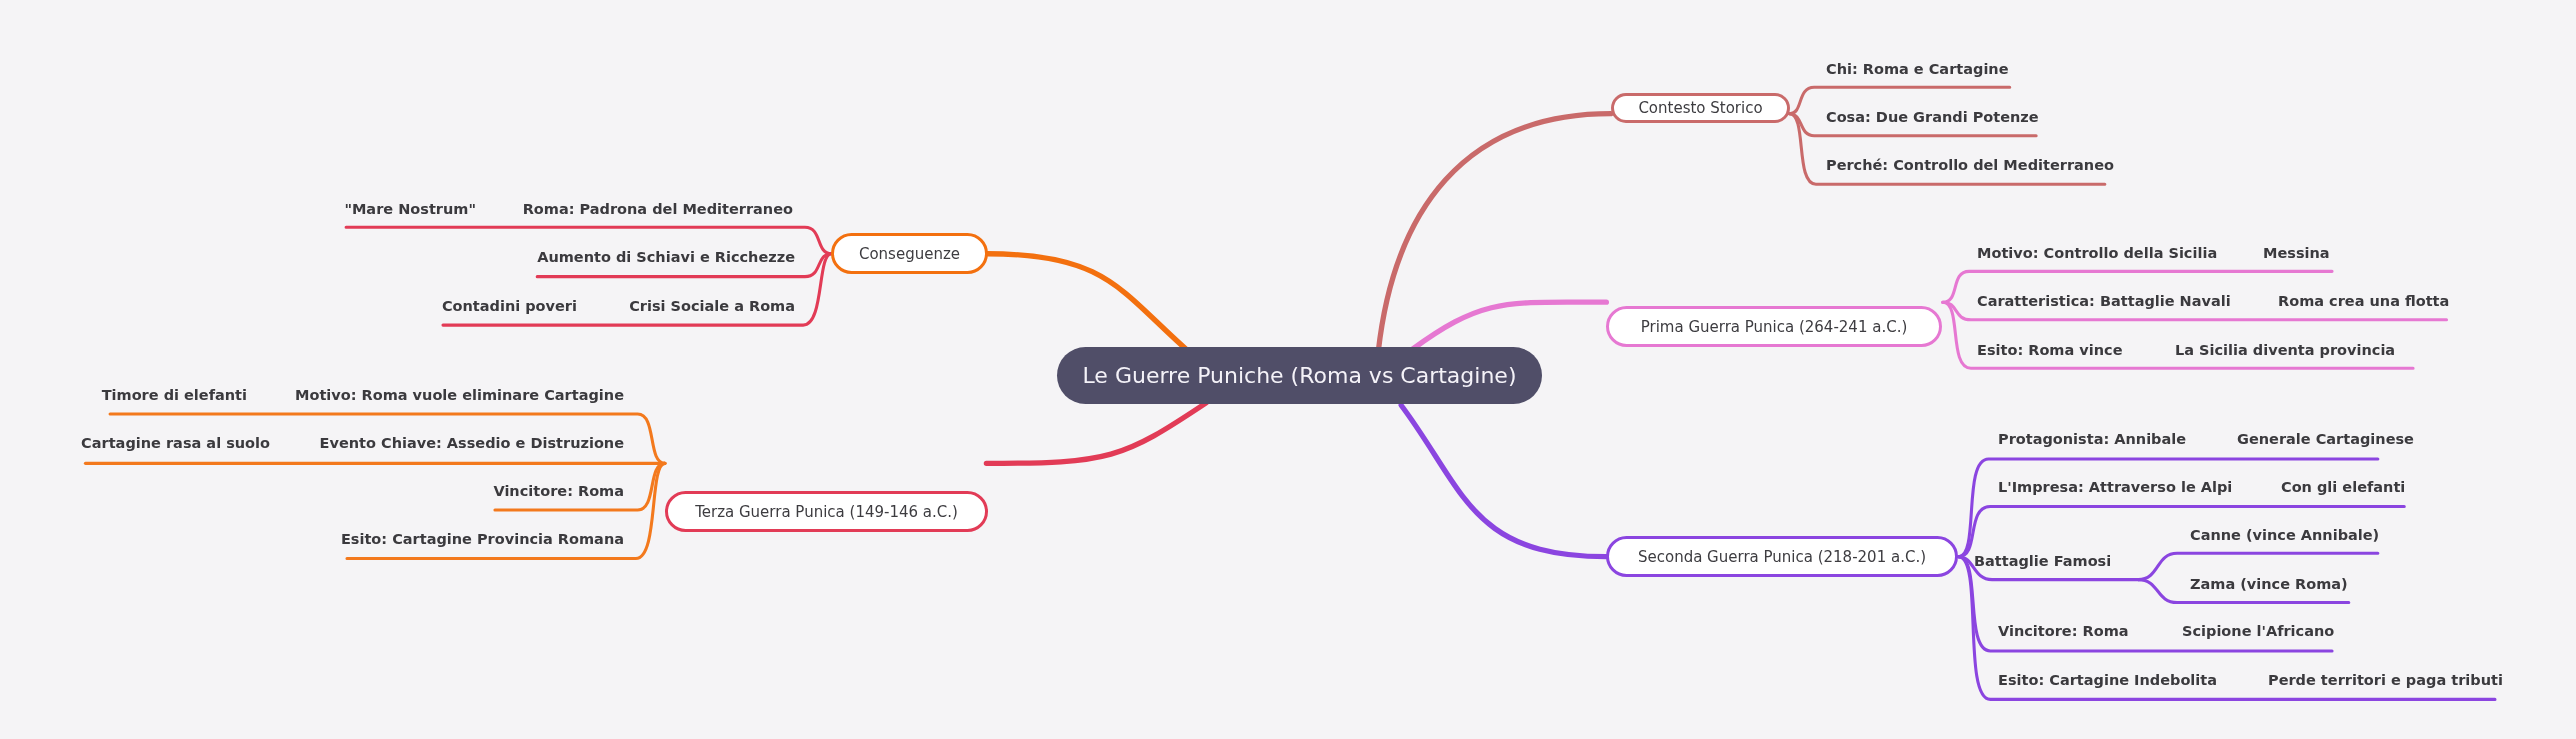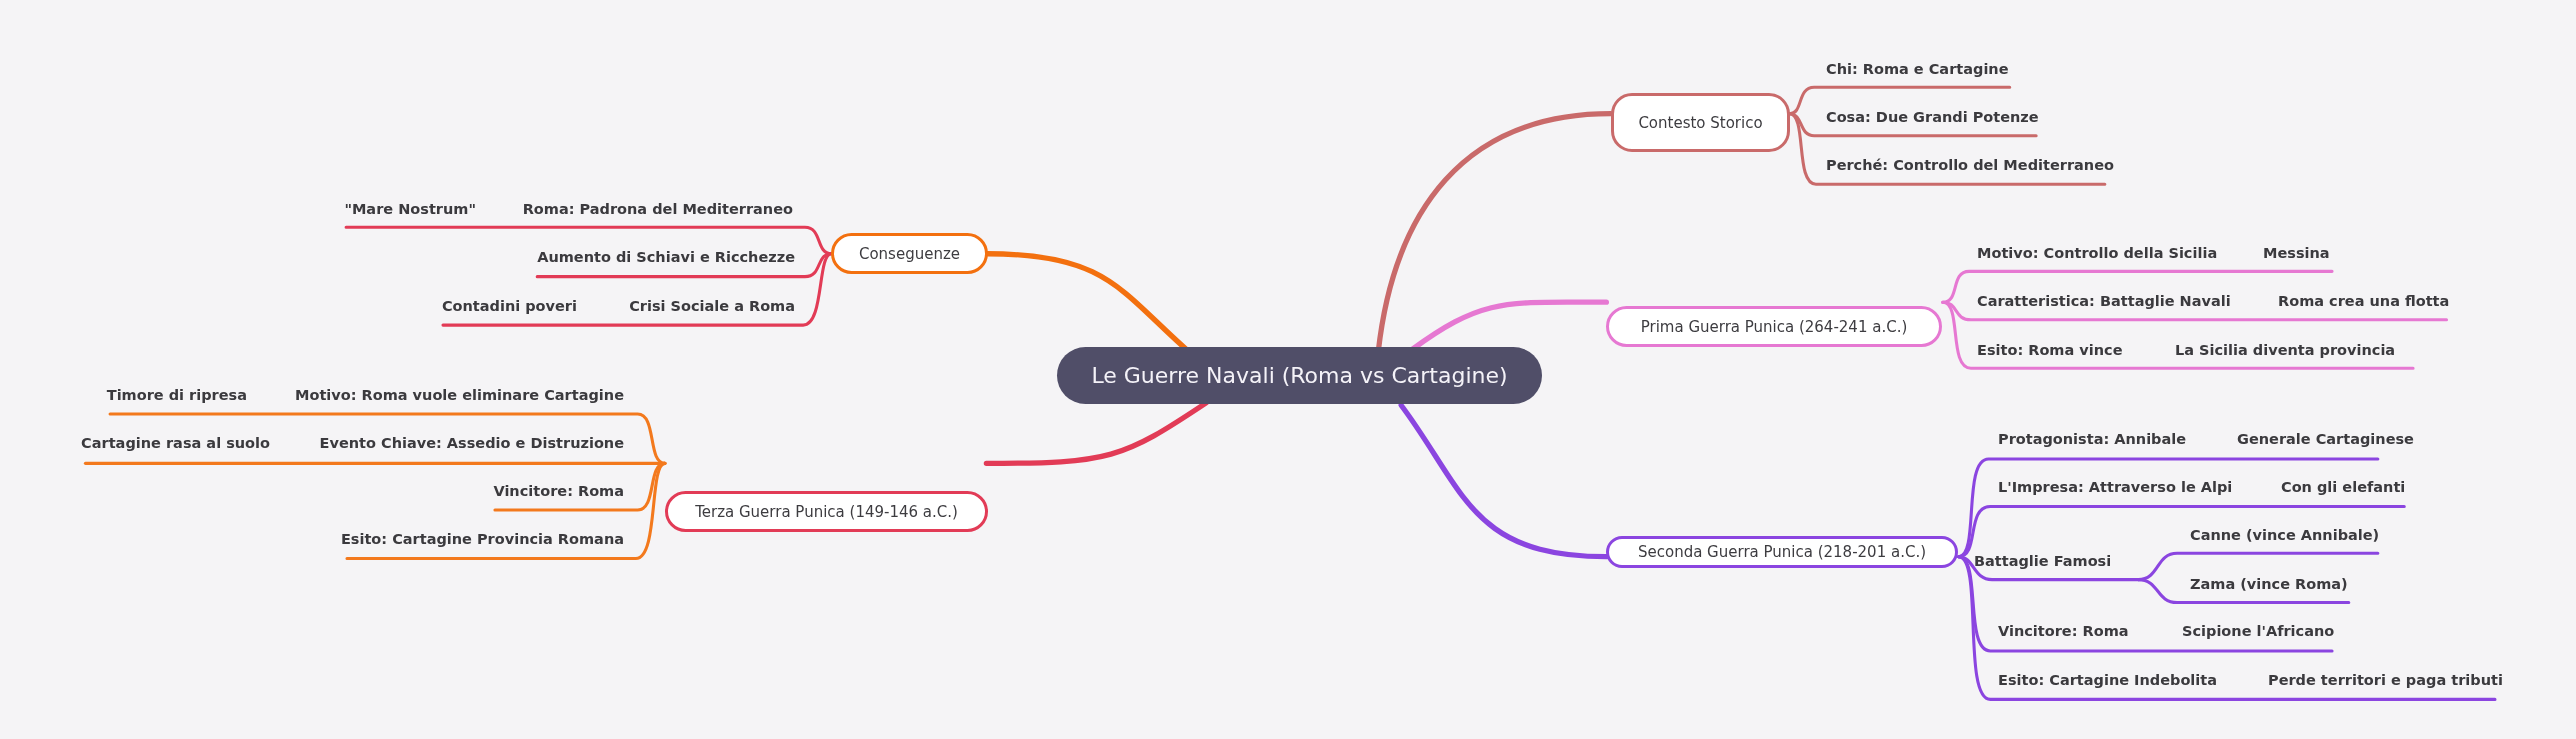--- a/index.html
+++ b/index.html
@@ -84,25 +84,25 @@
     <path class="sub-link" stroke="#e23b56" d="M 944,288 C 926,288 934,258 914,258 L 393,258"></path>
     <path class="sub-link" stroke="#e23b56" d="M 944,288 C 926,288 934,314 914,314 L 610,314"></path>
     <path class="sub-link" stroke="#e23b56" d="M 944,288 C 928,288 936,369 912,369 L 503,369"></path>
 
     <path class="sub-link" stroke="#f3791d" d="M 755,526 C 735,526 746,470 724,470 L 125,470"></path>
     <path class="sub-link" stroke="#f3791d" d="M 755,526 L 97,526"></path>
     <path class="sub-link" stroke="#f3791d" d="M 755,526 C 735,526 746,579 724,579 L 562,579"></path>
     <path class="sub-link" stroke="#f3791d" d="M 755,526 C 737,526 748,634 722,634 L 394,634"></path>
   </svg>
 
-  <div class="node root" style="left:1057px; top:347px; width:485px; height:57px;">Le Guerre Navali (Roma vs Cartagine)</div>
+  <div class="node root" style="left:1057px; top:347px; width:485px; height:57px;">Le Guerre Puniche (Roma vs Cartagine)</div>
 
-  <div class="node contesto" style="left:1611px; top:93px; width:179px; height:59px;">Contesto Storico</div>
+  <div class="node contesto" style="left:1611px; top:93px; width:179px; height:30px;">Contesto Storico</div>
   <div class="node prima" style="left:1606px; top:282px; width:336px; height:41px;margin-top:24px;">Prima Guerra Punica (264-241 a.C.)</div>
-  <div class="node seconda" style="left:1606px; top:536px; width:352px; height:32px;">Seconda Guerra Punica (218-201 a.C.)</div>
+  <div class="node seconda" style="left:1606px; top:536px; width:352px; height:41px;">Seconda Guerra Punica (218-201 a.C.)</div>
   <div class="node conseguenze" style="left:831px; top:233px; width:157px; height:41px;">Conseguenze</div>
   <div class="node terza" style="left:665px; top:443px; width:323px; height:41px;margin-top:48px;">Terza Guerra Punica (149-146 a.C.)</div>
 
   <div class="leaf" style="left:1826px; top:69px;">Chi: Roma e Cartagine</div>
   <div class="leaf" style="left:1826px; top:117px;">Cosa: Due Grandi Potenze</div>
   <div class="leaf" style="left:1826px; top:165px;">Perché: Controllo del Mediterraneo</div>
 
   <div class="leaf" style="left:1977px; top:253px;">Motivo: Controllo della Sicilia</div>
   <div class="leaf" style="left:2263px; top:253px;">Messina</div>
   <div class="leaf" style="left:1977px; top:301px;">Caratteristica: Battaglie Navali</div>
@@ -122,20 +122,20 @@
   <div class="leaf" style="left:1998px; top:680px;">Esito: Cartagine Indebolita</div>
   <div class="leaf" style="left:2268px; top:680px;text-align:right;">Perde territori e paga tributi</div>
 
   <div class="leaf r" style="right:1783px; top:209px;">Roma: Padrona del Mediterraneo</div>
   <div class="leaf r" style="right:2100px; top:209px;">"Mare Nostrum"</div>
   <div class="leaf r" style="right:1781px; top:257px;">Aumento di Schiavi e Ricchezze</div>
   <div class="leaf r" style="right:1781px; top:306px;">Crisi Sociale a Roma</div>
   <div class="leaf r" style="right:1999px; top:306px;">Contadini poveri</div>
 
   <div class="leaf r" style="right:1952px; top:395px;">Motivo: Roma vuole eliminare Cartagine</div>
-  <div class="leaf r" style="right:2329px; top:395px;">Timore di ripresa</div>
+  <div class="leaf r" style="right:2329px; top:395px;">Timore di elefanti</div>
   <div class="leaf r" style="right:1952px; top:443px;">Evento Chiave: Assedio e Distruzione</div>
   <div class="leaf r" style="right:2306px; top:443px;">Cartagine rasa al suolo</div>
   <div class="leaf r" style="right:1952px; top:491px;">Vincitore: Roma</div>
   <div class="leaf r" style="right:1952px; top:539px;">Esito: Cartagine Provincia Romana</div>
 
 </div>
 
 
 </body></html>

